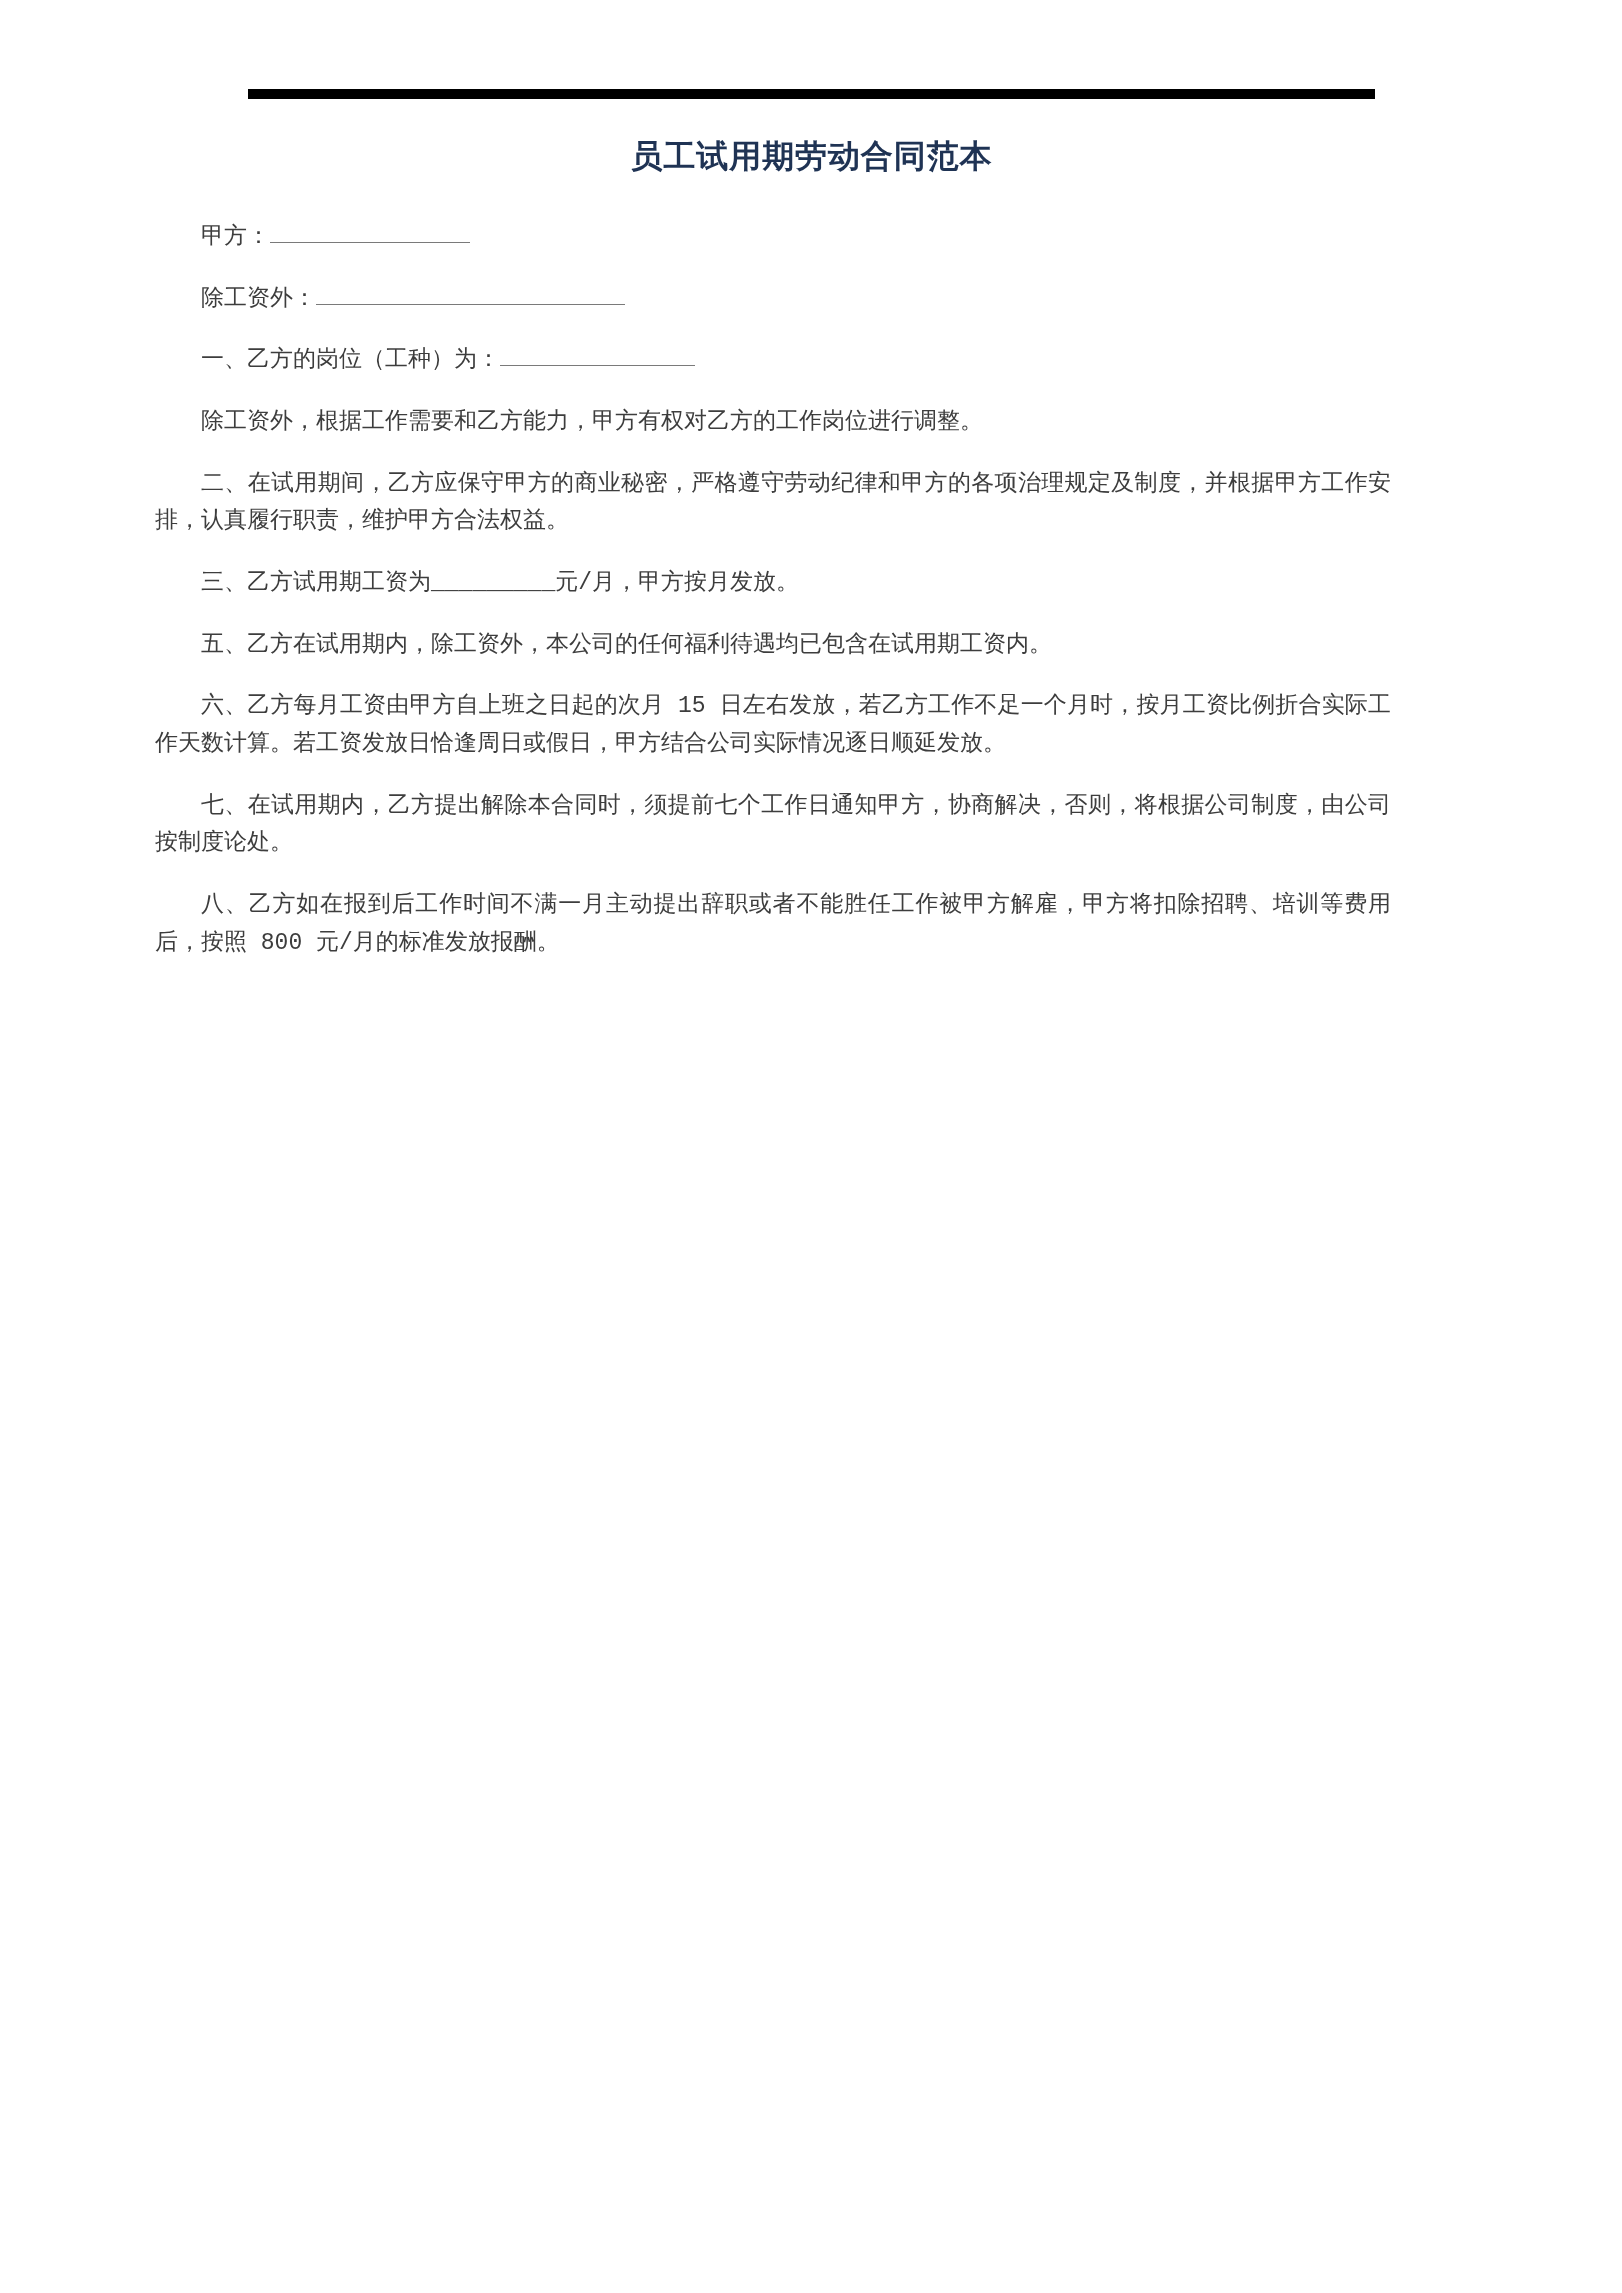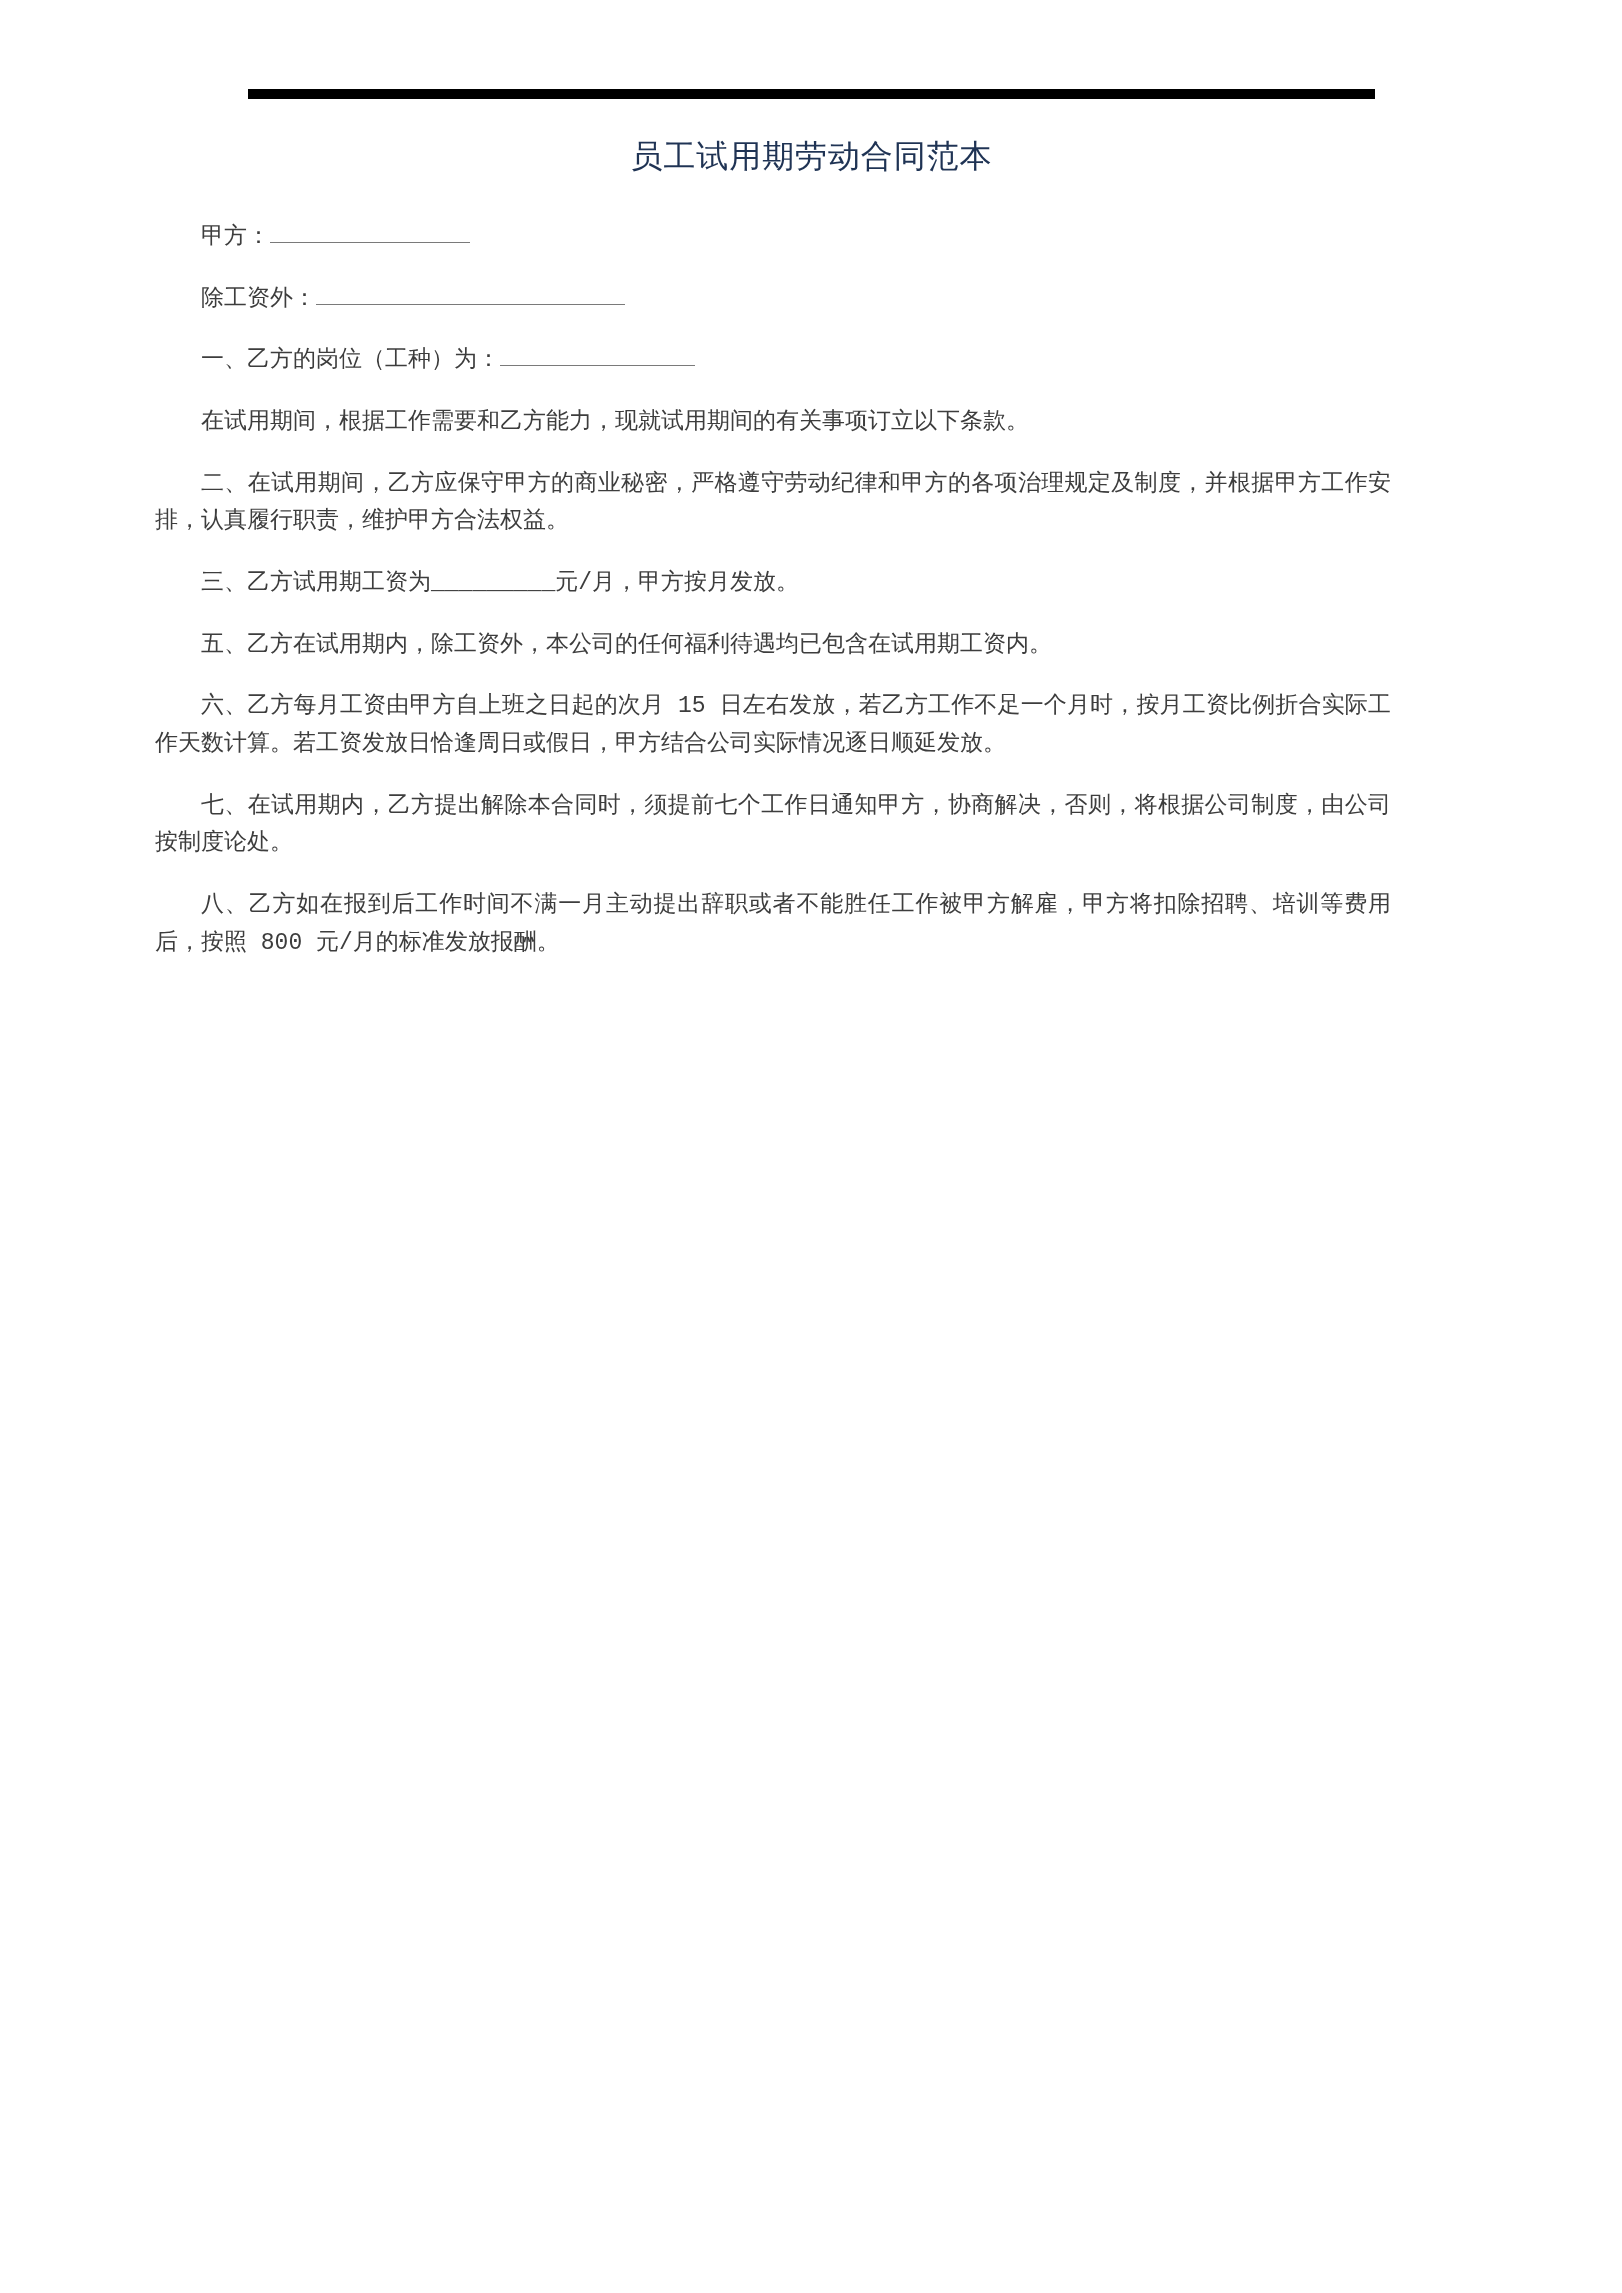--- a/index.html
+++ b/index.html
@@ -27,21 +27,21 @@
     width: 1127px;
     height: 10px;
     margin: 89px auto 0 auto;
     background: var(--color-rule, #000);
   }
   .doc-title {
     margin: 38px 0 0 0;
     text-align: center;
     font-size: 32px;
     line-height: 1.2;
-    font-weight: 400;
+    font-weight: 700;
     color: var(--color-title, #1f3354);
     letter-spacing: 0.9px;
   }
   .content {
     margin: 44px 232px 0 155px;
     font-size: 23px;
     line-height: 1.65;
     font-family: Liberation Mono, monospace;
   }
   .content p {
@@ -81,21 +81,21 @@
 
     <p class="field">
       <span>除工资外：</span><span class="blank blank-id"></span>
     </p>
 
 
     <p class="field">
       <span>一、乙方的岗位（工种）为：</span><span class="blank blank-position"></span>
     </p>
 
-    <p>在试用期间，根据工作需要和乙方能力，现就试用期间的有关事项订立以下条款。</p>
+    <p>除工资外，根据工作需要和乙方能力，甲方有权对乙方的工作岗位进行调整。</p>
 
     <p>二、在试用期间，乙方应保守甲方的商业秘密，严格遵守劳动纪律和甲方的各项治理规定及制度，并根据甲方工作安排，认真履行职责，维护甲方合法权益。</p>
 
     <p>三、乙方试用期工资为_________元/月，甲方按月发放。</p>
 
 
     <p>五、乙方在试用期内，除工资外，本公司的任何福利待遇均已包含在试用期工资内。</p>
 
     <p>六、乙方每月工资由甲方自上班之日起的次月 15 日左右发放，若乙方工作不足一个月时，按月工资比例折合实际工作天数计算。若工资发放日恰逢周日或假日，甲方结合公司实际情况逐日顺延发放。</p>
 

